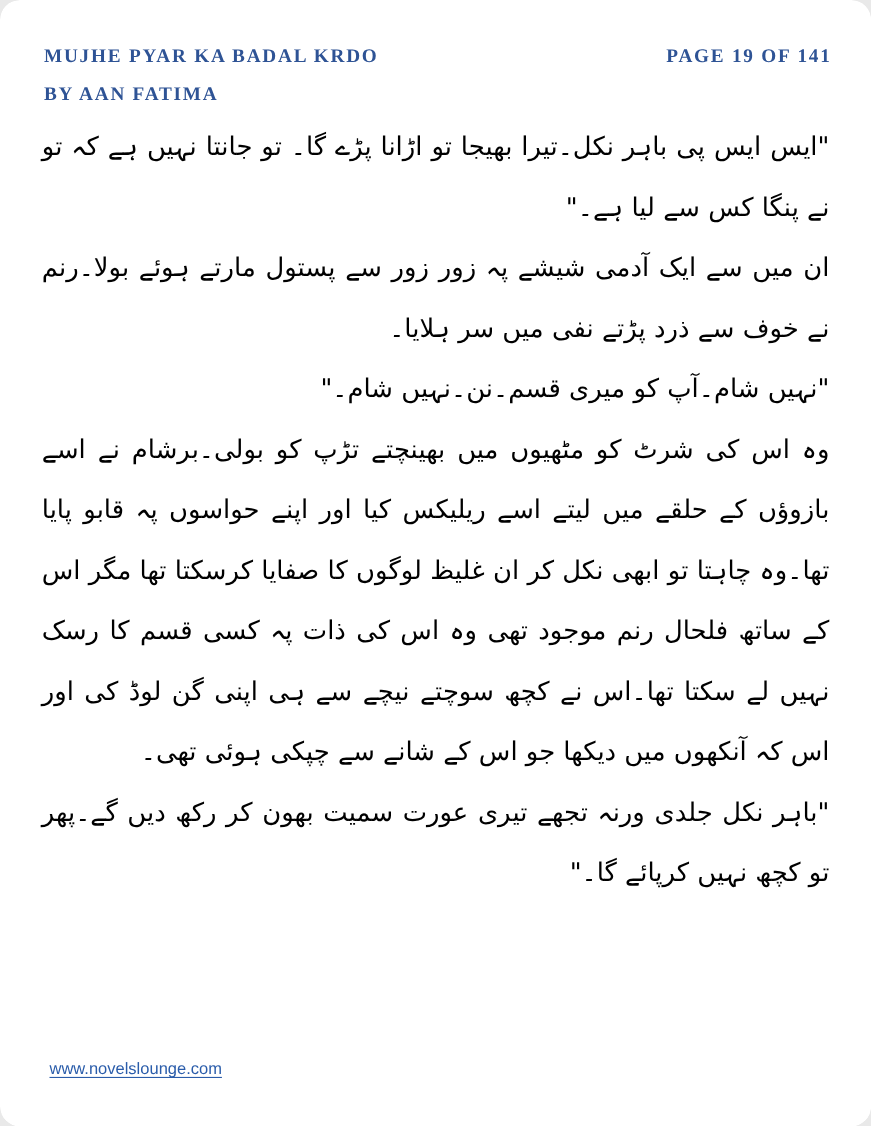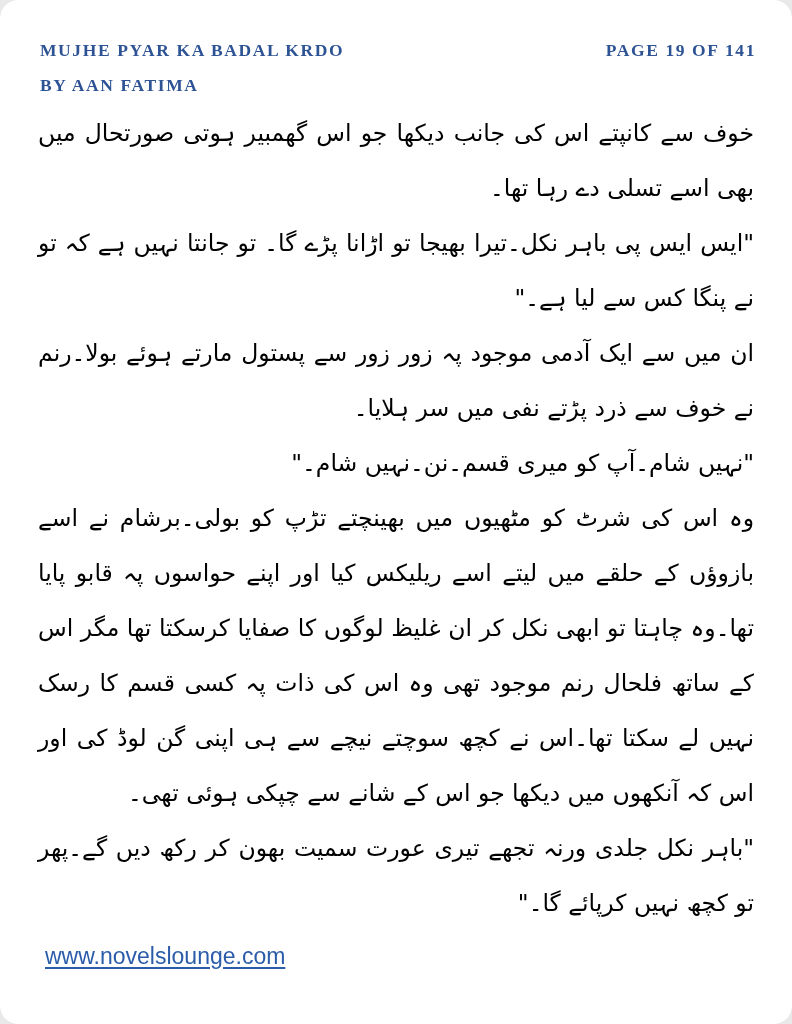--- a/index.html
+++ b/index.html
@@ -58,26 +58,26 @@
 
   
   .footer {
     position: absolute;
     left: 45px;
     bottom: 42px;
   }
   .site-link {
     display: inline-block;
     font-family: "Liberation Sans", sans-serif;
-    font-size: 23px;
+    font-size: 15px;
     color: #2a5caa;
     text-decoration: underline;
     text-underline-offset: 3px;
     cursor: pointer;
-    margin-bottom: 12px;
+    margin-bottom: 2px;
   }
   .rights {
     font-size: 17px;
     letter-spacing: 1.2px;
   }
 </style>
 </head>
 <body>
 
 <div class="page">
@@ -86,23 +86,22 @@
     <div class="header-row">
       <span class="caps-blue">MUJHE PYAR KA BADAL KRDO</span>
       <span class="caps-blue">PAGE 19 OF 141</span>
     </div>
     <div class="header-row byline">
       <span class="caps-blue">BY AAN FATIMA</span>
     </div>
   </div>
 
   <div class="body-text" dir="rtl" lang="ur">
-    <p>خوف سے کانپتے اس کی جانب دیکھا جو اس گھمبیر ہوتی صورتحال میں بھی اسے تسلی دے رہا تھا۔</p>
     <p>"ایس ایس پی باہر نکل۔تیرا بھیجا تو اڑانا پڑے گا۔ تو جانتا نہیں ہے کہ تو نے پنگا کس سے لیا ہے۔"</p>
-    <p>ان میں سے ایک آدمی موجود پہ زور زور سے پستول مارتے ہوئے بولا۔رنم نے خوف سے ذرد پڑتے نفی میں سر ہلایا۔</p>
+    <p>ان میں سے ایک آدمی شیشے پہ زور زور سے پستول مارتے ہوئے بولا۔رنم نے خوف سے ذرد پڑتے نفی میں سر ہلایا۔</p>
     <p>"نہیں شام۔آپ کو میری قسم۔نن۔نہیں شام۔"</p>
     <p>وہ اس کی شرٹ کو مٹھیوں میں بھینچتے تڑپ کو بولی۔برشام نے اسے بازوؤں کے حلقے میں لیتے اسے ریلیکس کیا اور اپنے حواسوں پہ قابو پایا تھا۔وہ چاہتا تو ابھی نکل کر ان غلیظ لوگوں کا صفایا کرسکتا تھا مگر اس کے ساتھ فلحال رنم موجود تھی وہ اس کی ذات پہ کسی قسم کا رسک نہیں لے سکتا تھا۔اس نے کچھ سوچتے نیچے سے ہی اپنی گن لوڈ کی اور اس کہ آنکھوں میں دیکھا جو اس کے شانے سے چپکی ہوئی تھی۔</p>
     <p>"باہر نکل جلدی ورنہ تجھے تیری عورت سمیت بھون کر رکھ دیں گے۔پھر تو کچھ نہیں کرپائے گا۔"</p>
   </div>
 
   <div class="footer">
     <a class="site-link">www.novelslounge.com</a>
   </div>
 
 </div>

